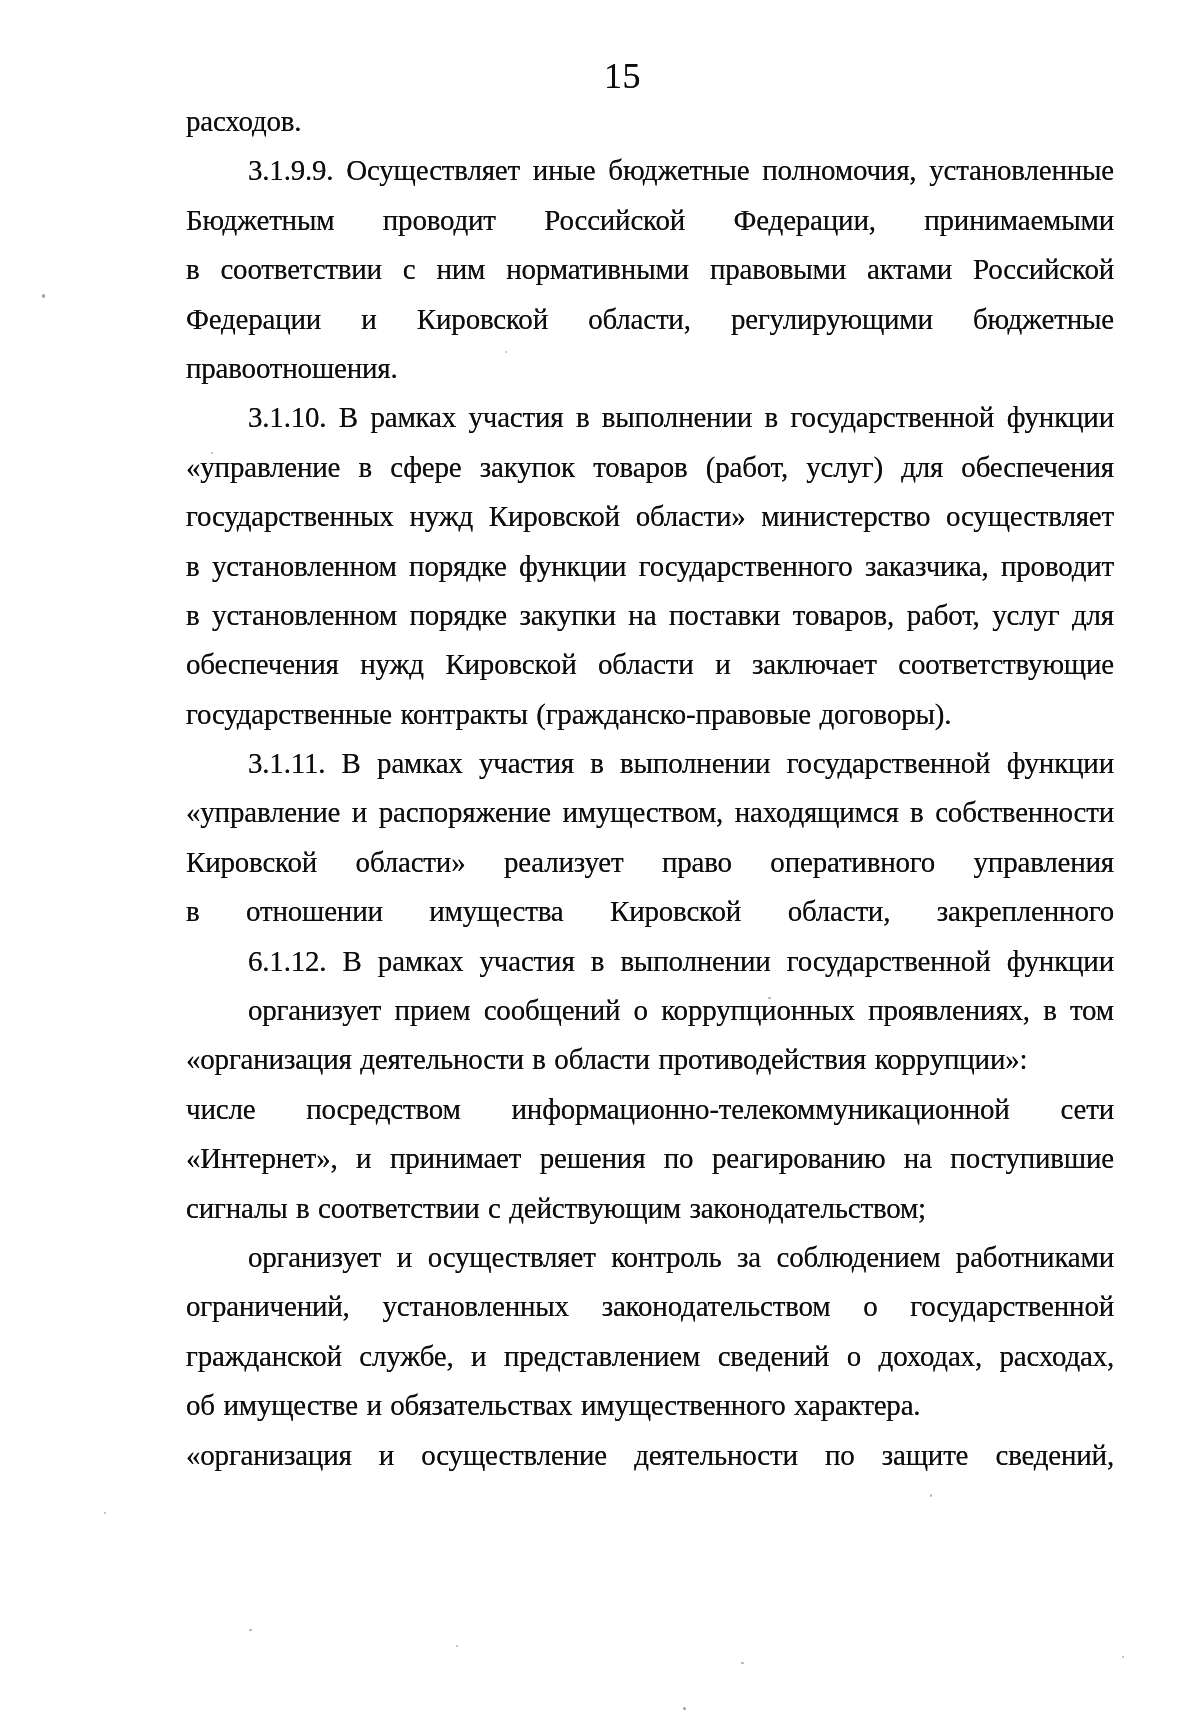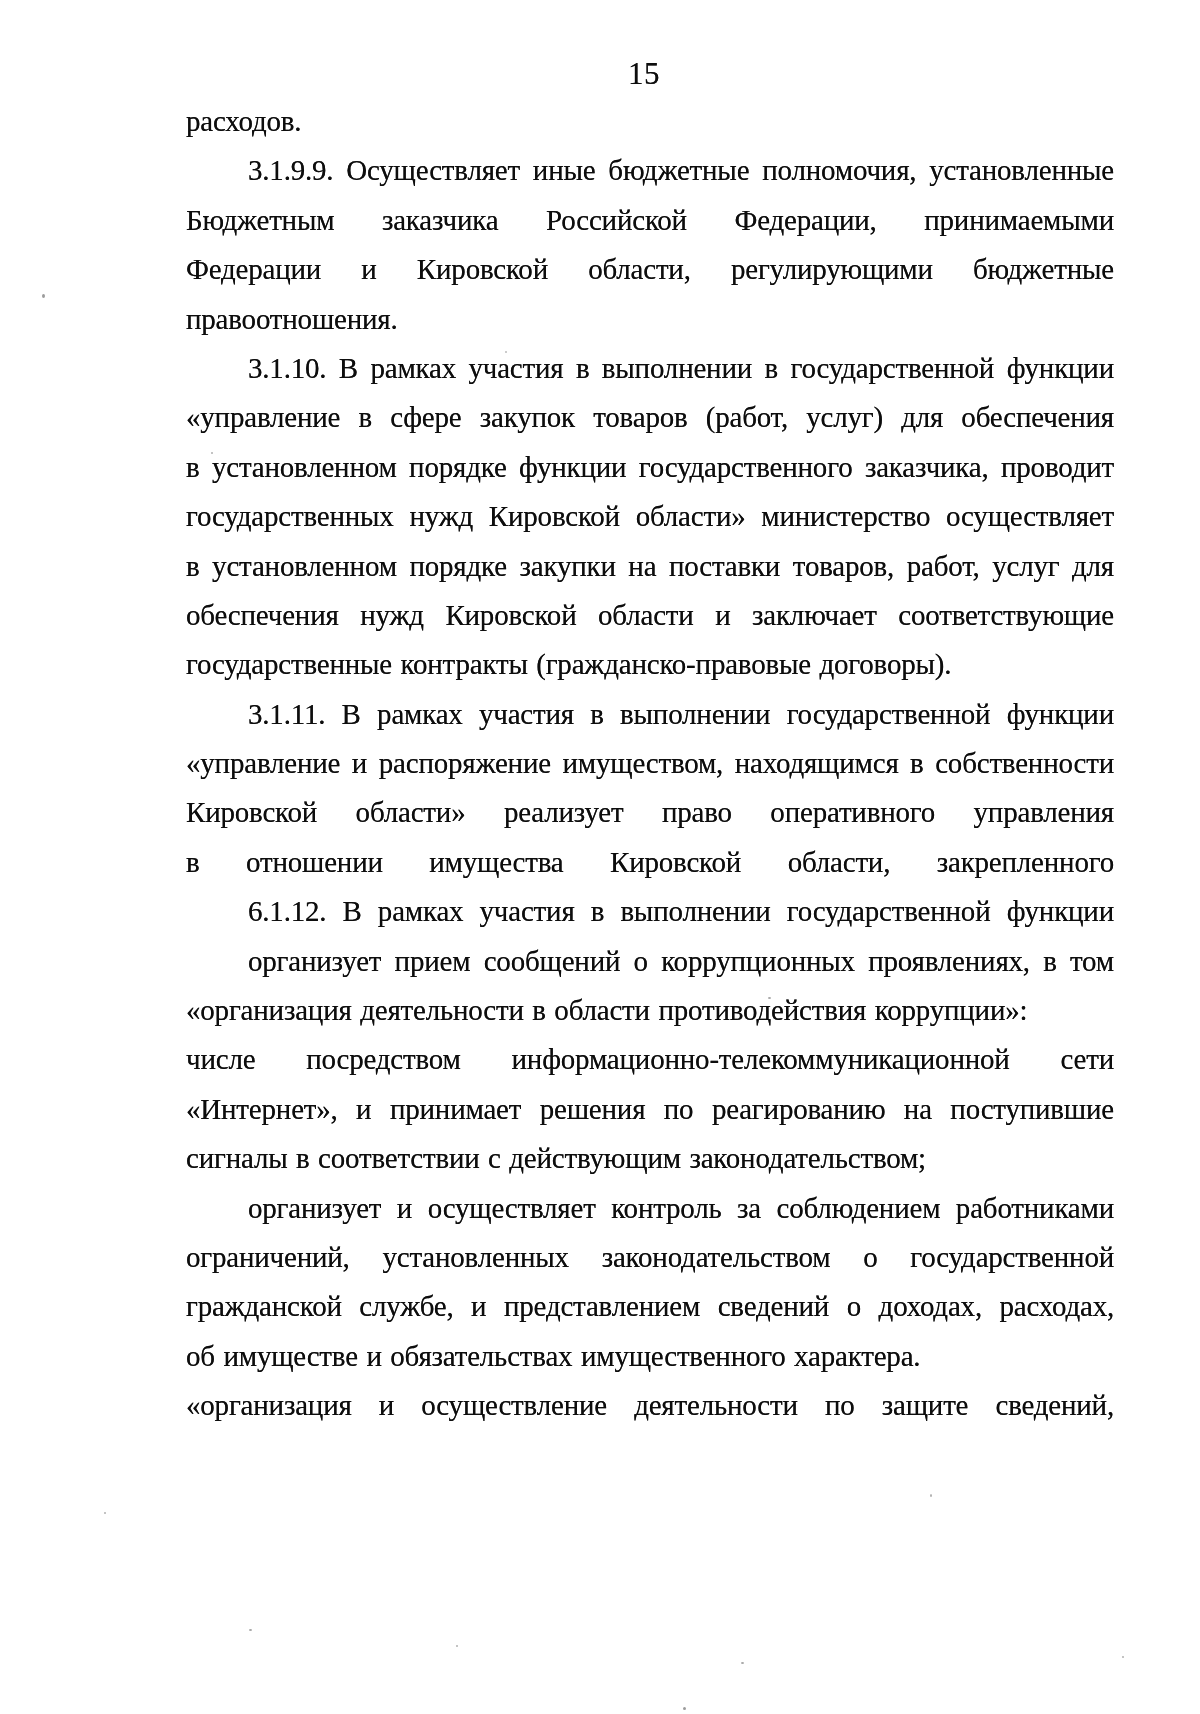--- a/index.html
+++ b/index.html
@@ -12,22 +12,22 @@
     width: 1200px;
     height: 1714px;
     background: #ffffff;
     overflow: hidden;
     font-family: "Liberation Serif", "DejaVu Serif", serif;
     color: #0d0d0d;
   }
   .page-number {
     position: absolute;
     top: 58px;
-    left: 628px;
-    font-size: 31px;
+    left: 604px;
+    font-size: 36px;
     line-height: 1;
     letter-spacing: 0.5px;
     text-shadow: 0 0 0.4px rgba(0,0,0,0.75);
   }
   .content {
     position: absolute;
     top: 97px;
     left: 186px;
     width: 928px;
   }
@@ -64,27 +64,28 @@
 </head>
 <body>
 
 <div class="page">
 
   <div class="page-number">15</div>
 
   <div class="content">
     <div class="line last">расходов.</div>
     <div class="line j indent">3.1.9.9. Осуществляет иные бюджетные полномочия, установленные</div>
-    <div class="line j">Бюджетным заказчика Российской Федерации, принимаемыми</div>
+    <div class="line j">Бюджетным проводит Российской Федерации, принимаемыми</div>
+    <div class="line j">в соответствии с ним нормативными правовыми актами Российской</div>
     <div class="line j">Федерации и Кировской области, регулирующими бюджетные</div>
     <div class="line last">правоотношения.</div>
     <div class="line j indent">3.1.10. В рамках участия в выполнении в государственной функции</div>
     <div class="line j">«управление в сфере закупок товаров (работ, услуг) для обеспечения</div>
+    <div class="line j">государственных нужд Кировской области» министерство осуществляет</div>
     <div class="line j">в установленном порядке функции государственного заказчика, проводит</div>
-    <div class="line j">государственных нужд Кировской области» министерство осуществляет</div>
     <div class="line j">в установленном порядке закупки на поставки товаров, работ, услуг для</div>
     <div class="line j">обеспечения нужд Кировской области и заключает соответствующие</div>
     <div class="line last">государственные контракты (гражданско-правовые договоры).</div>
     <div class="line j indent">3.1.11. В рамках участия в выполнении государственной функции</div>
     <div class="line j">«управление и распоряжение имуществом, находящимся в собственности</div>
     <div class="line j">Кировской области» реализует право оперативного управления</div>
     <div class="line j">в отношении имущества Кировской области, закрепленного</div>
     <div class="line j indent">6.1.12. В рамках участия в выполнении государственной функции</div>
     <div class="line j indent">организует прием сообщений о коррупционных проявлениях, в том</div>
     <div class="line last">«организация деятельности в области противодействия коррупции»:</div>

